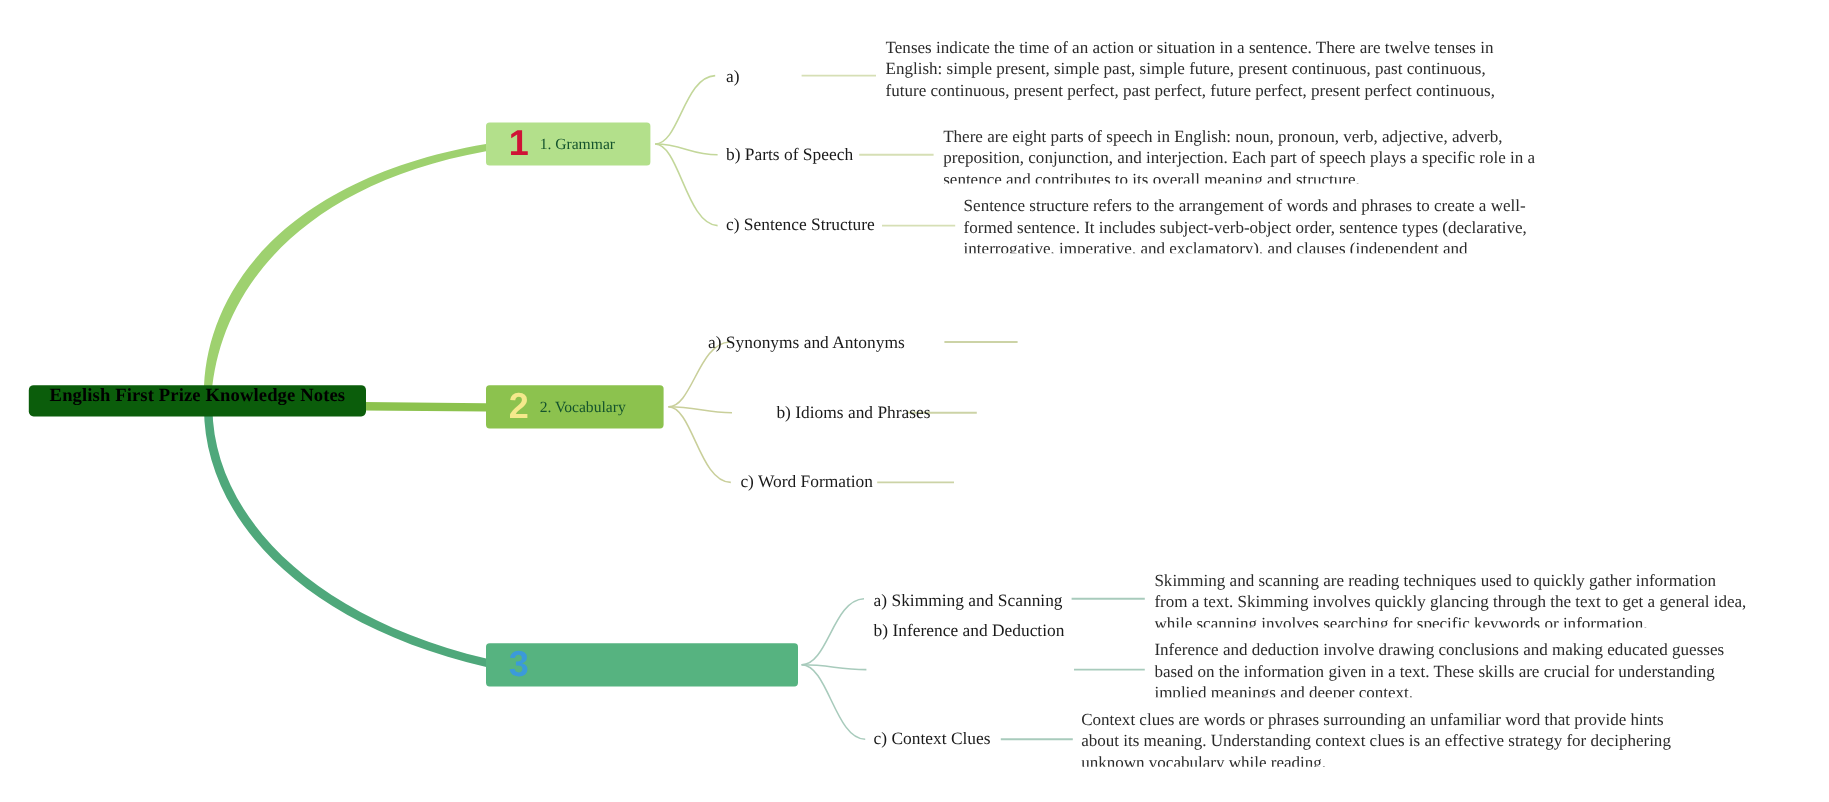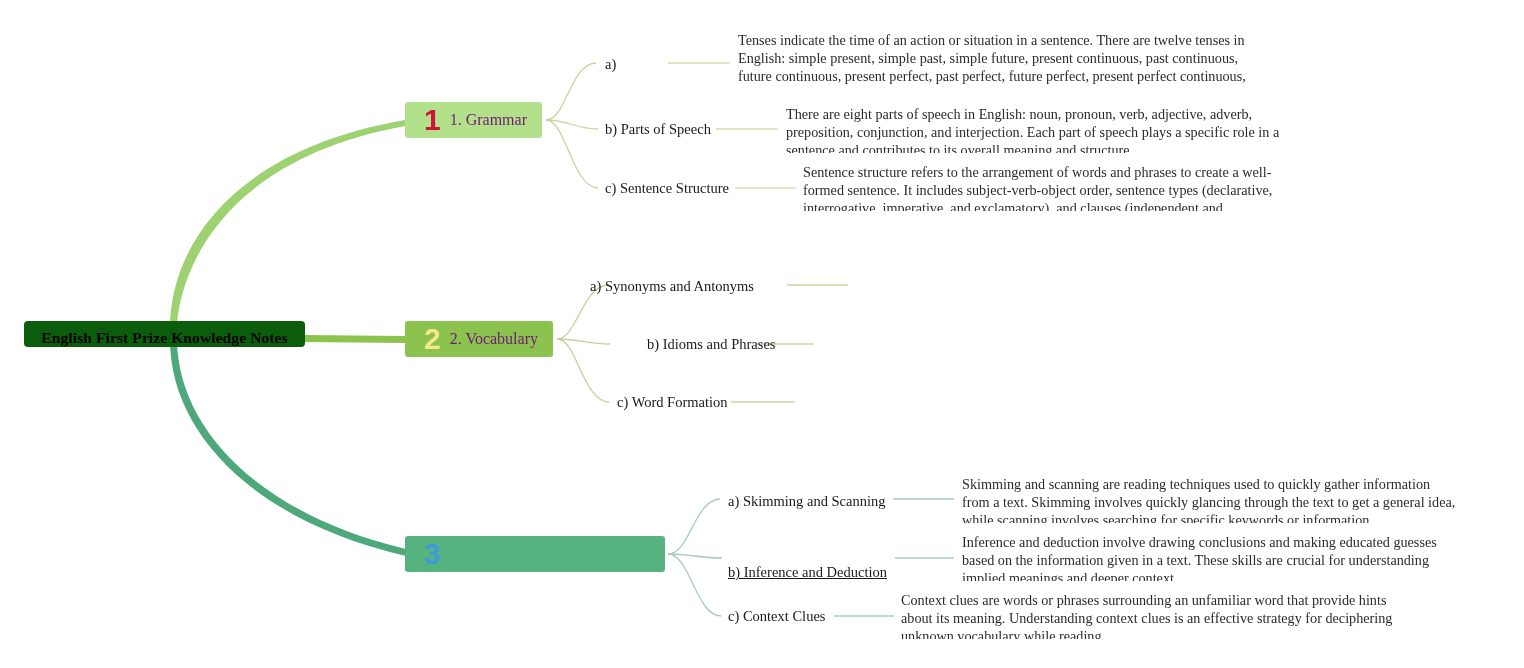--- a/index.html
+++ b/index.html
@@ -34,21 +34,21 @@
   
   .root-node {
     position: absolute;
     left: 24px;
     top: 321px;
     width: 281px;
     height: 26px;
     background: #0b5d0b;
     border-radius: 4px;
     display: flex;
-    align-items: flex-end;
+    align-items: flex-start;
     justify-content: center;
     z-index: 5;
   }
   .root-label {
     font-family: "Liberation Serif", serif;
     font-weight: bold;
     font-size: 15.5px;
     color: #000000;
     letter-spacing: 0.1px;
     white-space: nowrap;
@@ -68,22 +68,22 @@
   .branch-num {
     font-family: "Liberation Sans", sans-serif;
     font-weight: bold;
     font-size: 30px;
     line-height: 30px;
     margin-right: 9px;
     margin-top: -1px;
   }
   .branch-label {
     font-family: "Liberation Serif", serif;
-    font-size: 16px;
-    color: #701a75;
+    font-size: 13px;
+    color: #14532d;
     white-space: nowrap;
   }
 
   #branch-1 { left: 405px; top: 102px; width: 137px; background: #b3e08b; }
   #branch-1 .branch-num { color: #cf1336; }
   #branch-2 { left: 405px; top: 321px; width: 148px; background: #8cc martial; }
   #branch-2 { background: #8cc24e; }
   #branch-2 .branch-num { color: #f5e98c; }
   #branch-3 { left: 405px; top: 536px; width: 260px; background: #56b380; }
   #branch-3 .branch-num { color: #3b9ada; }
@@ -120,21 +120,21 @@
   #lab-2a { left: 590px; top: 278px; }
   #desc-2a { left: 855px; top: 261px; width: 485px; height: 48px; }
   #lab-2b { left: 647px; top: 336px; }
   #desc-2b { left: 821px; top: 319px; width: 480px; height: 48px; }
   #lab-2c { left: 617px; top: 394px; }
   #desc-2c { left: 803px; top: 377px; width: 490px; height: 48px; }
 
   
   #lab-3a { left: 728px; top: 493px; }
   #desc-3a { left: 962px; top: 475px; width: 498px; height: 48px; }
-  #lab-3b { left: 728px; top: 564px; text-decoration: underline; }
+  #lab-3b { left: 728px; top: 518px; }
   #desc-3b { left: 962px; top: 533px; width: 475px; height: 48px; }
   #lab-3c { left: 728px; top: 608px; }
   #desc-3c { left: 901px; top: 591px; width: 495px; height: 48px; }
 </style>
 </head>
 <body>
 
 <div id="canvas">
 
   <svg class="links" viewBox="0 0 1524 668">

